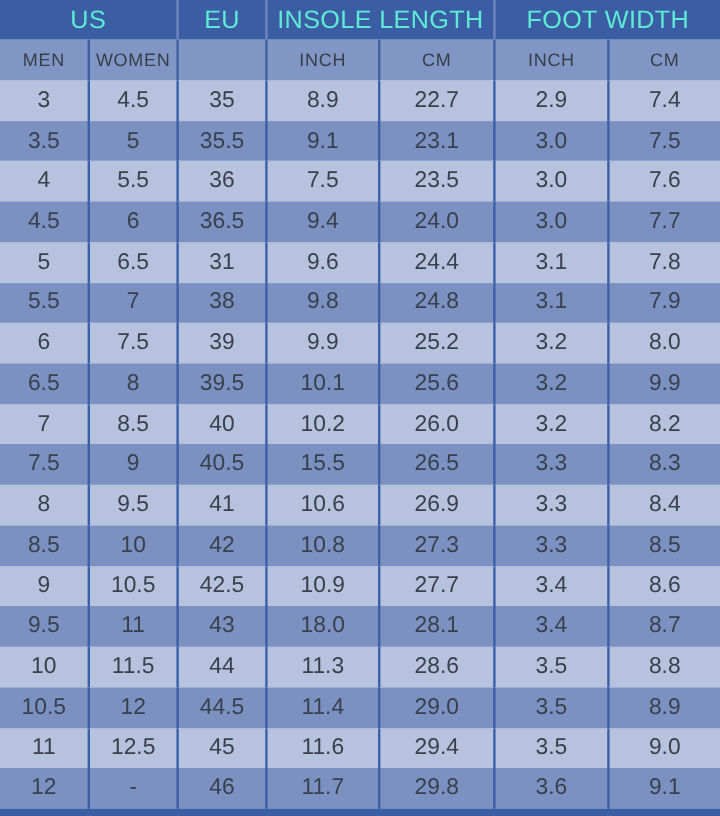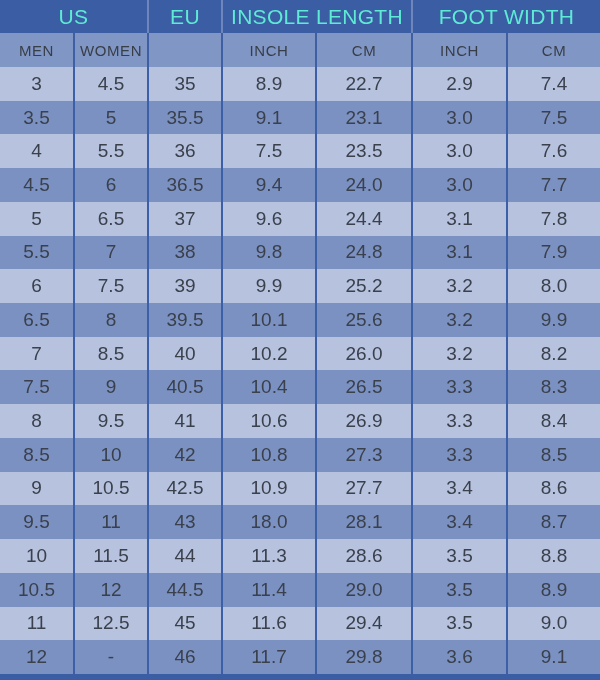--- a/index.html
+++ b/index.html
@@ -130,21 +130,21 @@
         <div class="cell">6</div>
         <div class="cell">36.5</div>
         <div class="cell">9.4</div>
         <div class="cell">24.0</div>
         <div class="cell">3.0</div>
         <div class="cell">7.7</div>
       </div>
       <div class="row drow">
         <div class="cell">5</div>
         <div class="cell">6.5</div>
-        <div class="cell">37</div>
+        <div class="cell">31</div>
         <div class="cell">9.6</div>
         <div class="cell">24.4</div>
         <div class="cell">3.1</div>
         <div class="cell">7.8</div>
       </div>
       <div class="row drow">
         <div class="cell">5.5</div>
         <div class="cell">7</div>
         <div class="cell">38</div>
         <div class="cell">9.8</div>
@@ -176,21 +176,21 @@
         <div class="cell">40</div>
         <div class="cell">10.2</div>
         <div class="cell">26.0</div>
         <div class="cell">3.2</div>
         <div class="cell">8.2</div>
       </div>
       <div class="row drow">
         <div class="cell">7.5</div>
         <div class="cell">9</div>
         <div class="cell">40.5</div>
-        <div class="cell">10.4</div>
+        <div class="cell">15.5</div>
         <div class="cell">26.5</div>
         <div class="cell">3.3</div>
         <div class="cell">8.3</div>
       </div>
       <div class="row drow">
         <div class="cell">8</div>
         <div class="cell">9.5</div>
         <div class="cell">41</div>
         <div class="cell">10.6</div>
         <div class="cell">26.9</div>

